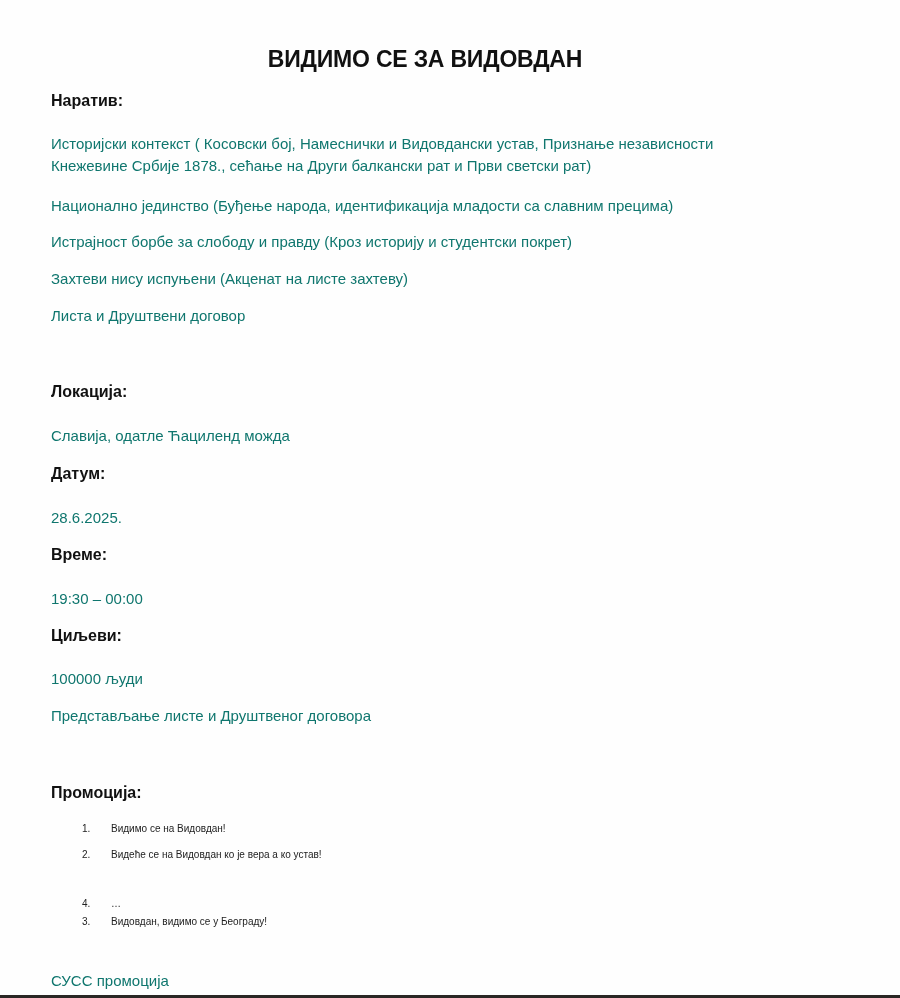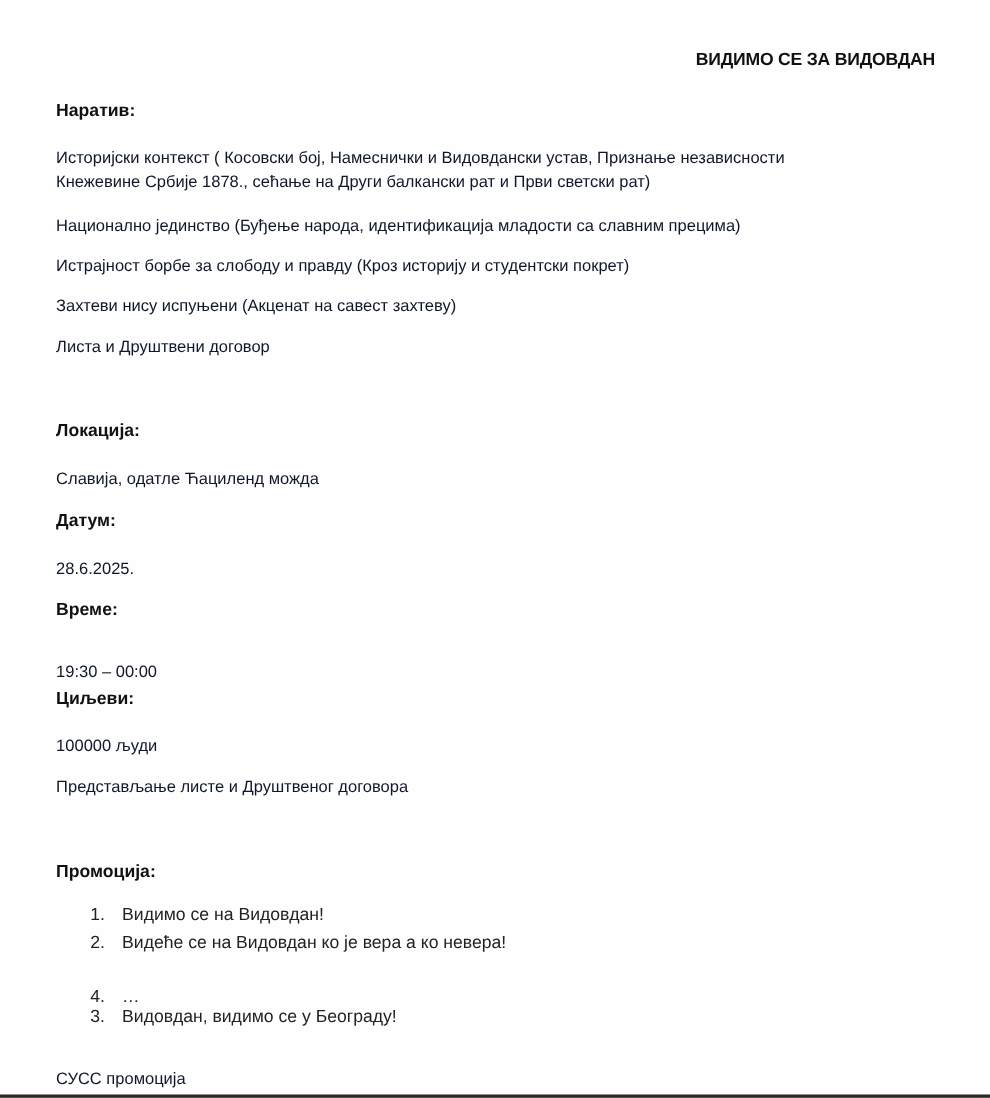--- a/index.html
+++ b/index.html
@@ -5,62 +5,62 @@
     html, body { margin: 0; padding: 0; }
     body {
       width: 900px; height: 998px; overflow: hidden;
       background: #ffffff; position: relative;
       font-family: "Liberation Sans", sans-serif;
       color: #1a1a1a;
     }
     .page { position: absolute; left: 0; top: 0; width: 900px; height: 995px; background: #fefefe; }
     .title {
       position: absolute; left: 0; width: 850px; top: 46px;
-      text-align: right; font-weight: bold; font-size: 16px; color: #111;
+      text-align: center; font-weight: bold; font-size: 23px; color: #111;
       letter-spacing: -0.2px;
     }
     .h { position: absolute; left: 51px; font-weight: bold; font-size: 16px; color: #111; }
-    .p { position: absolute; left: 51px; font-size: 15px; color: #0f172a; line-height: 22px; white-space: nowrap; }
-    .li { position: absolute; left: 82px; font-size: 16px; color: #222; white-space: nowrap; }
+    .p { position: absolute; left: 51px; font-size: 15px; color: #0f766e; line-height: 22px; white-space: nowrap; }
+    .li { position: absolute; left: 82px; font-size: 10px; color: #222; white-space: nowrap; }
     .li .num { display: inline-block; width: 29px; }
     .bottom-bar { position: absolute; left: 0; top: 995px; width: 900px; height: 3px; background: #2a2724; }
   </style>
 </head>
 <body>
 
 <div class="page">
   <div class="title" style="top:46px">ВИДИМО СЕ ЗА ВИДОВДАН</div>
 
   <div class="h" style="top:92px">Наратив:</div>
   <div class="p" style="top:133px">Историјски контекст ( Косовски бој, Намеснички и Видовдански устав, Признање независности</div>
   <div class="p" style="top:155px">Кнежевине Србије 1878., сећање на Други балкански рат и Први светски рат)</div>
   <div class="p" style="top:231px">Истрајност борбе за слободу и правду (Кроз историју и студентски покрет)</div>
   <div class="p" style="top:195px">Национално јединство (Буђење народа, идентификација младости са славним прецима)</div>
-  <div class="p" style="top:268px">Захтеви нису испуњени (Акценат на савест захтеву)</div>
+  <div class="p" style="top:268px">Захтеви нису испуњени (Акценат на листе захтеву)</div>
   <div class="p" style="top:305px">Листа и Друштвени договор</div>
 
   <div class="h" style="top:383px">Локација:</div>
   <div class="p" style="top:425px">Славија, одатле Ћациленд можда</div>
 
   <div class="h" style="top:465px">Датум:</div>
   <div class="p" style="top:507px">28.6.2025.</div>
 
   <div class="h" style="top:546px">Време:</div>
-  <div class="p" style="top:600px">19:30 – 00:00</div>
+  <div class="p" style="top:588px">19:30 – 00:00</div>
 
   <div class="h" style="top:627px">Циљеви:</div>
   <div class="p" style="top:668px">100000 људи</div>
   <div class="p" style="top:705px">Представљање листе и Друштвеног договора</div>
 
   <div class="h" style="top:784px">Промоција:</div>
   <div class="li" style="top:823px">
     <span class="num">1.</span><span>Видимо се на Видовдан!</span>
   </div>
   <div class="li" style="top:849px">
-    <span class="num">2.</span><span>Видеће се на Видовдан ко је вера а ко невера!</span>
+    <span class="num">2.</span><span>Видеће се на Видовдан ко је вера а ко устав!</span>
   </div>
   <div class="li" style="top:916px">
     <span class="num">3.</span><span>Видовдан, видимо се у Београду!</span>
   </div>
   <div class="li" style="top:898px">
     <span class="num">4.</span><span>…</span>
   </div>
   <div class="p" style="top:970px">СУСС промоција</div>
 </div>
 <div class="bottom-bar"></div>

